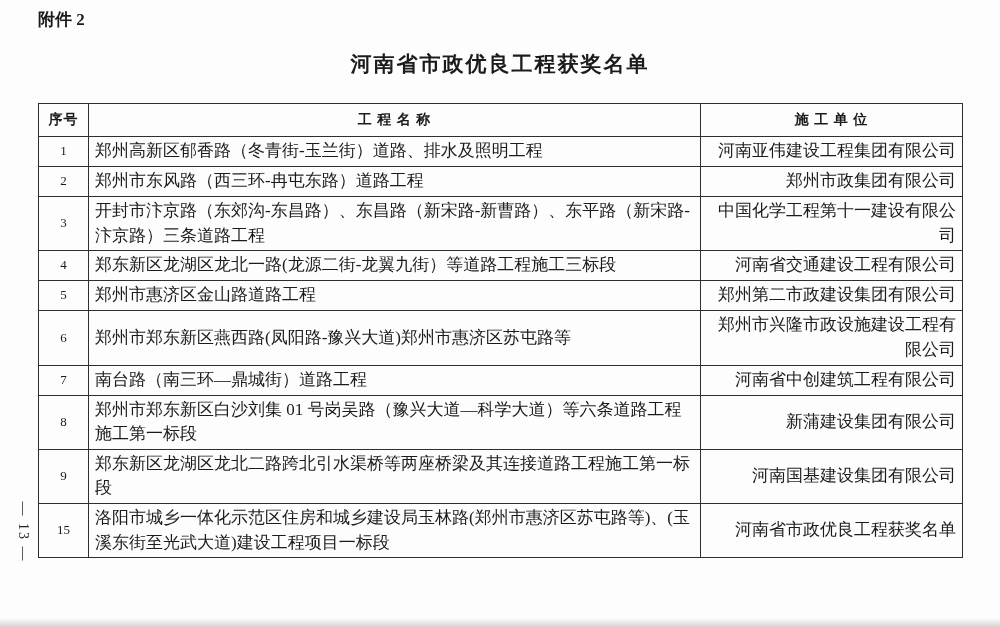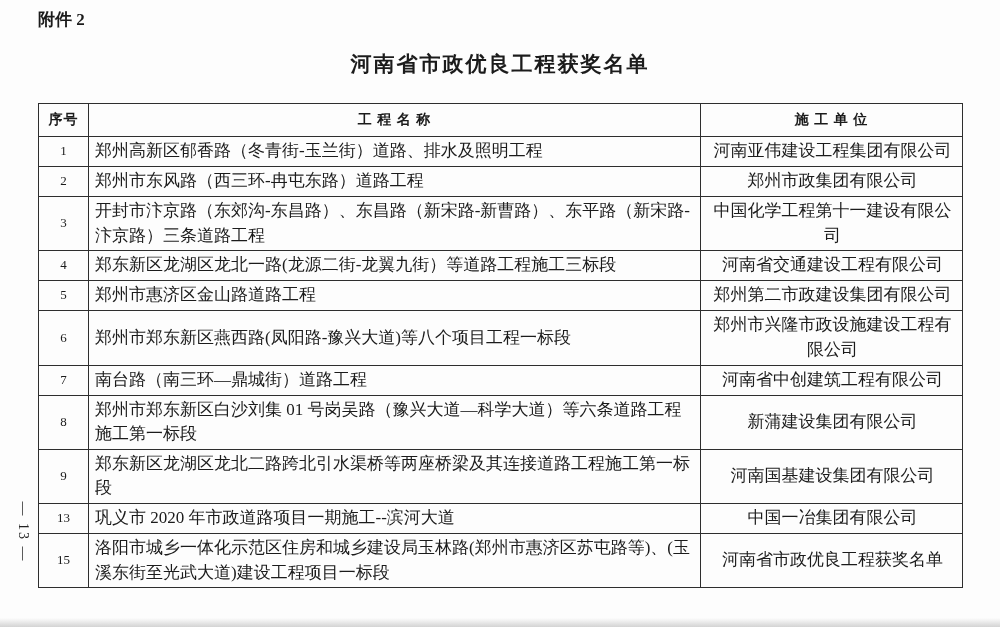--- a/index.html
+++ b/index.html
@@ -54,21 +54,21 @@
   .col-contractor { width: 262px; }
   .awards td {
     font-size: 17px;
     line-height: 1.45;
     vertical-align: middle;
     padding: 2px 6px;
   }
   .awards tbody tr { height: 30px; }
   td.serial { text-align: center; padding: 2px 2px; font-size: 13px; }
   td.project { text-align: left; }
-  td.contractor { text-align: center; padding-left: 8px; }
+  td.contractor { text-align: right; padding-left: 8px; }
   .side-page-number {
     position: absolute;
     left: -22px;
     top: 524px;
     width: 90px;
     text-align: center;
     font-size: 14px;
     letter-spacing: 2px;
     transform: rotate(90deg);
     color: #222;
@@ -125,44 +125,39 @@
         <td class="project">郑东新区龙湖区龙北一路(龙源二街-龙翼九街）等道路工程施工三标段</td>
         <td class="contractor">河南省交通建设工程有限公司</td>
       </tr>
       <tr>
         <td class="serial">5</td>
         <td class="project">郑州市惠济区金山路道路工程</td>
         <td class="contractor">郑州第二市政建设集团有限公司</td>
       </tr>
       <tr>
         <td class="serial">6</td>
-        <td class="project">郑州市郑东新区燕西路(凤阳路-豫兴大道)等八个项目工程一标段</td>
+        <td class="project">郑州市郑东新区燕西路(凤阳路-豫兴大道)郑州市惠济区苏屯路等</td>
         <td class="contractor">郑州市兴隆市政设施建设工程有限公司</td>
       </tr>
       <tr>
         <td class="serial">7</td>
         <td class="project">南台路（南三环—鼎城街）道路工程</td>
         <td class="contractor">河南省中创建筑工程有限公司</td>
       </tr>
       <tr>
         <td class="serial">8</td>
         <td class="project">郑州市郑东新区白沙刘集 01 号岗吴路（豫兴大道—科学大道）等六条道路工程施工第一标段</td>
         <td class="contractor">新蒲建设集团有限公司</td>
       </tr>
       <tr>
         <td class="serial">9</td>
         <td class="project">郑东新区龙湖区龙北二路跨北引水渠桥等两座桥梁及其连接道路工程施工第一标段</td>
         <td class="contractor">河南国基建设集团有限公司</td>
       </tr>
       <tr>
-        <td class="serial">13</td>
-        <td class="project">巩义市 2020 年市政道路项目一期施工--滨河大道</td>
-        <td class="contractor">中国一冶集团有限公司</td>
-      </tr>
-      <tr>
         <td class="serial">15</td>
         <td class="project">洛阳市城乡一体化示范区住房和城乡建设局玉林路(郑州市惠济区苏屯路等)、(玉溪东街至光武大道)建设工程项目一标段</td>
         <td class="contractor">河南省市政优良工程获奖名单</td>
       </tr>
     </tbody>
 </table>
 
 <div class="bottom-edge"></div>
 
 </body></html>

